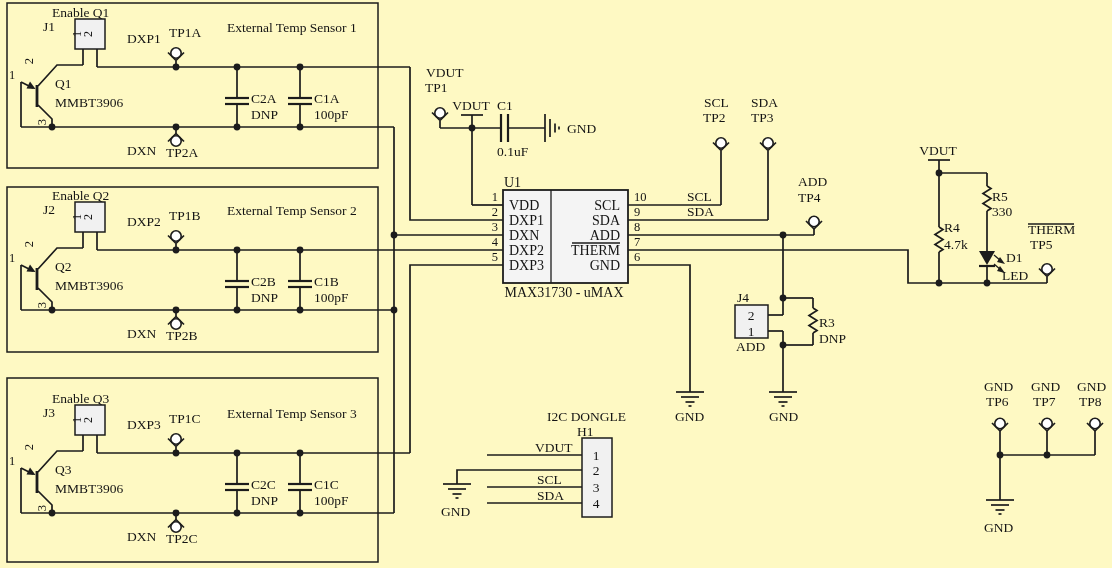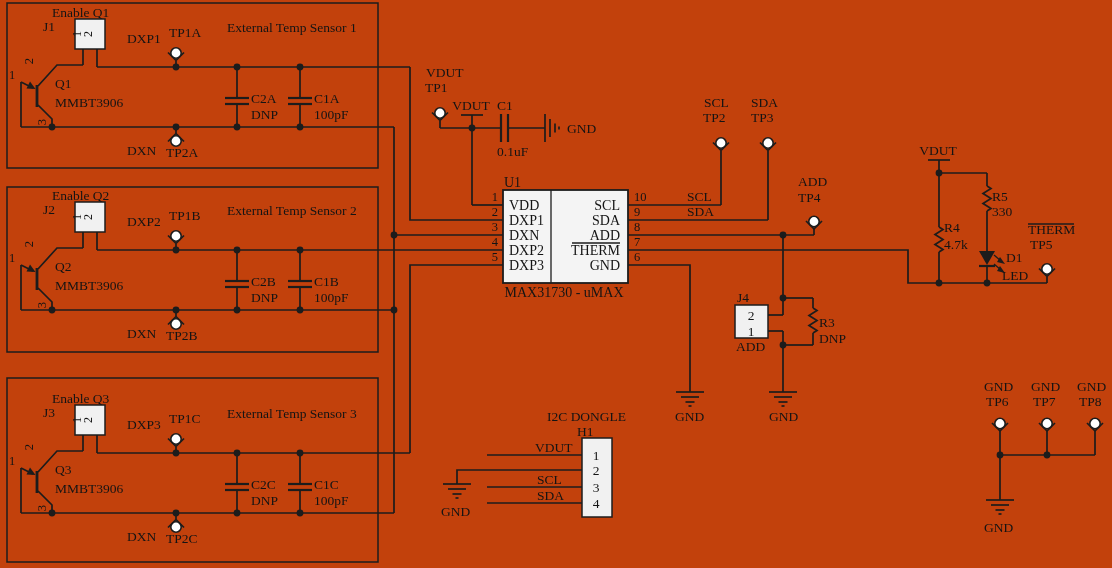--- a/index.html
+++ b/index.html
@@ -1,16 +1,16 @@
 <!DOCTYPE html>
 <html><head>
 <meta charset="utf-8">
 <style>
   html,body{margin:0;padding:0;background:#ffffff;}
-  #stage{position:relative;width:1112px;height:568px;background:#c2410c;overflow:hidden;}
+  #stage{position:relative;width:1112px;height:568px;background:#fef9c3;overflow:hidden;}
   svg{display:block;}
   svg line, svg polyline, svg path, svg rect, svg circle{stroke:#1c1c1c;stroke-width:1.7;fill:none;}
   svg rect.frame{stroke-width:1.5;}
   svg rect.box{fill:#f1f1f1;stroke-width:1.5;}
   svg rect.chip{fill:#f4f4f4;stroke-width:1.8;}
   svg line.thin{stroke-width:1.3;}
   svg line.plate{stroke-width:2.2;}
   svg line.bar{stroke-width:2.8;}
   svg circle.dot{fill:#1c1c1c;stroke:none;}
   svg circle.tpc{fill:#ffffff;stroke-width:1.6;}

